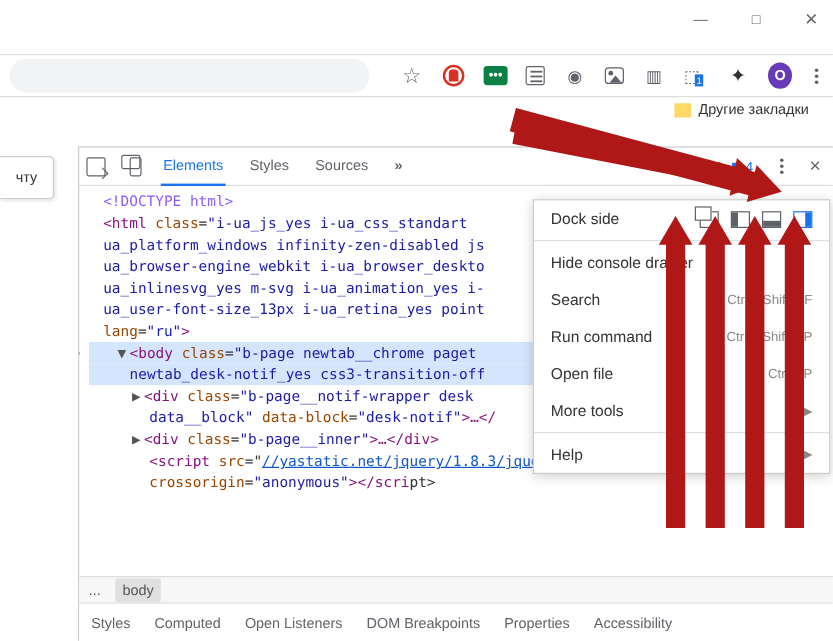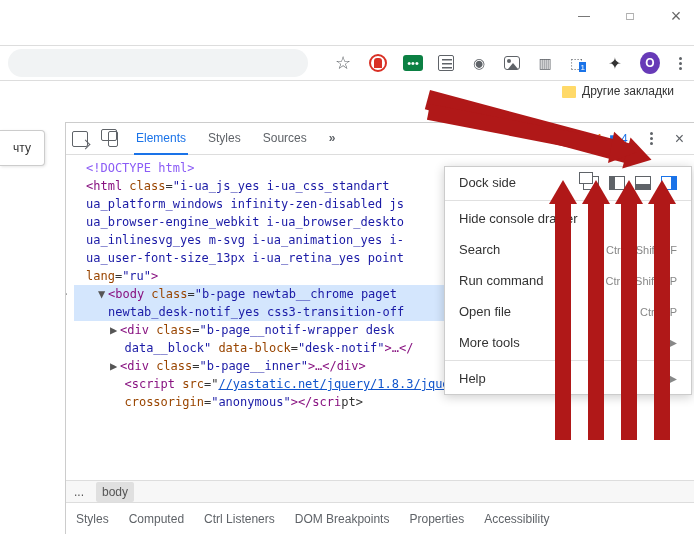--- a/index.html
+++ b/index.html
@@ -149,21 +149,21 @@
     <div class="line indent3">&nbsp;&nbsp;<span class="attr-name">crossorigin</span>=<span class="attr-val">"anonymous"</span><span class="tag">&gt;&lt;/scri</span>pt&gt;</div>
   </div>
 
   <div class="breadcrumb">
     <span>...</span>
     <span style="background:#e0e0e0;padding:3px 6px;border-radius:2px">body</span>
   </div>
   <div class="sub-tabs">
     <span>Styles</span>
     <span>Computed</span>
-    <span>Ctrl Listeners</span>
+    <span>Open Listeners</span>
     <span>DOM Breakpoints</span>
     <span>Properties</span>
     <span>Accessibility</span>
   </div>
 </div>
 
 <div class="menu">
   <div class="menu-row">
     <span>Dock side</span>
     <span class="dock-icons">

